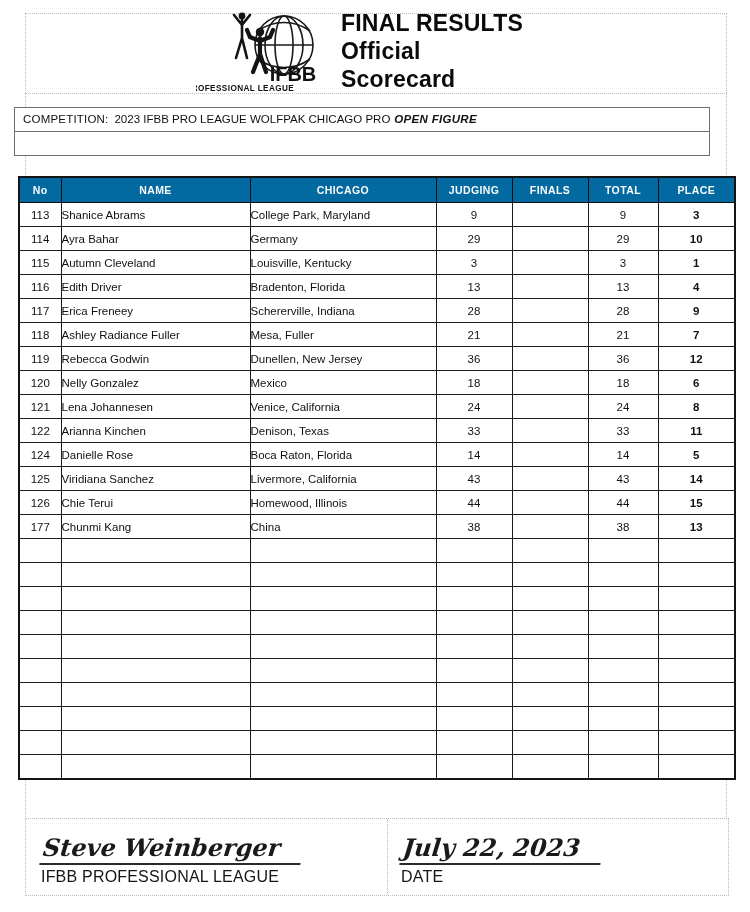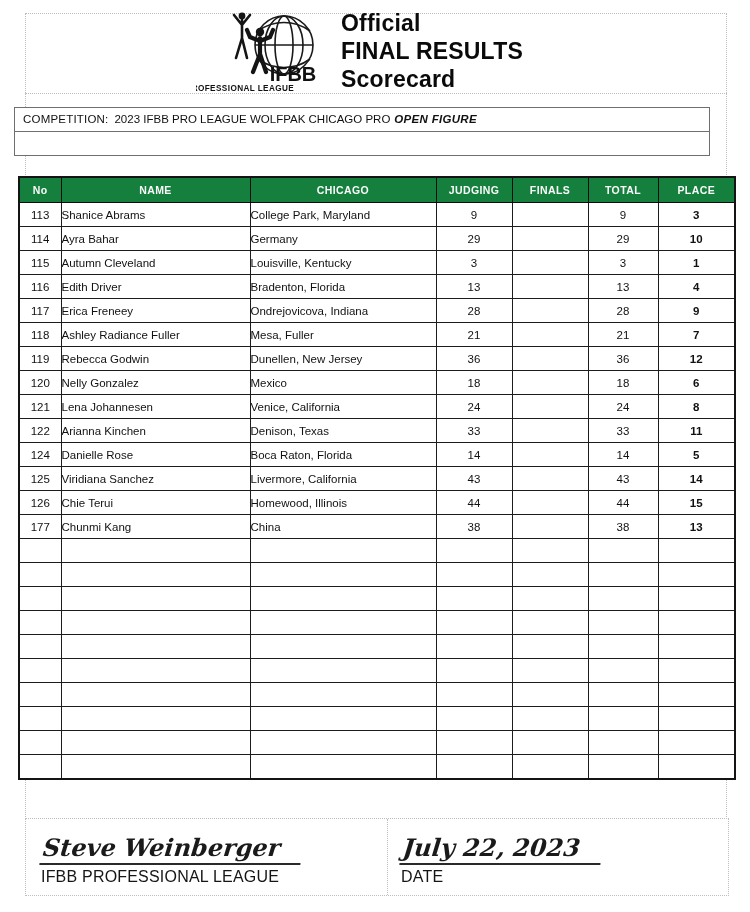--- a/index.html
+++ b/index.html
@@ -22,21 +22,21 @@
   .info-row1 { height:23px; line-height:23px; border-bottom:1px solid #6f6f6f; padding-left:8px; white-space:nowrap; }
   .info-row2 { height:23px; display:flex; }
   .info-place { flex:0 0 371px; line-height:23px; padding-left:8px; border-right:1px solid #6f6f6f; }
   .info-date  { flex:1; line-height:23px; padding-left:10px; }
   .lbl { letter-spacing:0.2px; }
   .division { font-weight:bold; font-style:italic; margin-left:4px; letter-spacing:0.3px; }
   .val { margin-left:6px; }
 
   table.results { position:absolute; left:18px; top:176px; width:716px;
     border-collapse:collapse; table-layout:fixed; border:2px solid #141414; }
-  table.results th { background:#15803d; color:#fbfbfb; font-size:10.5px; font-weight:bold;
+  table.results th { background:#0369a1; color:#fbfbfb; font-size:10.5px; font-weight:bold;
     height:24px; padding:0; letter-spacing:0.4px; border:1px solid #0c0c0c; }
   table.results td { border:1px solid #1c1c1c; height:23px; padding:0; font-size:11.5px;
     overflow:hidden; white-space:nowrap; background:#fff; }
   td.c-no    { text-align:center; font-weight:normal; font-size:12px; }
   td.c-name  { padding-left:10px; }
   td.c-country { padding-left:9px; }
   td.c-judging, td.c-total { text-align:center; font-size:13px; }
   td.c-finals { }
   td.c-place { text-align:center; font-weight:bold; font-size:13px; }
 
@@ -76,22 +76,22 @@
     </g>
     <g stroke="#141414" stroke-width="4.2" fill="none" stroke-linecap="round">
       <circle cx="64" cy="24" r="4.2" fill="#141414" stroke="none"></circle>
       <path d="M64 30 L64 46 M64 33 L54 29 L51 22 M64 33 L74 29 L77 22 M64 46 L57 64 M64 46 L70 64"></path>
     </g>
     <text x="97" y="73" text-anchor="middle" font-family="Liberation Sans, sans-serif" font-size="20" font-weight="bold" fill="#111">IFBB</text>
     <text x="44" y="83" text-anchor="middle" font-family="Liberation Sans, sans-serif" font-size="8.2" font-weight="bold" letter-spacing="0.4" fill="#111">PROFESSIONAL LEAGUE</text>
   </svg>
 
   <div class="title-block">
+    <div>FINAL RESULTS</div>
     <div>Official</div>
-    <div>FINAL RESULTS</div>
     <div>Scorecard</div>
   </div>
 
   <div class="header-sep"></div>
 
   <div class="info-box">
     <div class="info-row1">
       <span class="lbl">COMPETITION:</span><span class="val">2023 IFBB PRO LEAGUE WOLFPAK CHICAGO PRO</span><span class="division">OPEN FIGURE</span>
     </div>
   </div>
@@ -150,21 +150,21 @@
           <td class="c-name">Edith Driver</td>
           <td class="c-country">Bradenton, Florida</td>
           <td class="c-judging">13</td>
           <td class="c-finals"></td>
           <td class="c-total">13</td>
           <td class="c-place">4</td>
         </tr>
         <tr>
           <td class="c-no">117</td>
           <td class="c-name">Erica Freneey</td>
-          <td class="c-country">Ondrejovicova, Indiana</td>
+          <td class="c-country">Schererville, Indiana</td>
           <td class="c-judging">28</td>
           <td class="c-finals"></td>
           <td class="c-total">28</td>
           <td class="c-place">9</td>
         </tr>
         <tr>
           <td class="c-no">118</td>
           <td class="c-name">Ashley Radiance Fuller</td>
           <td class="c-country">Mesa, Fuller</td>
           <td class="c-judging">21</td>

